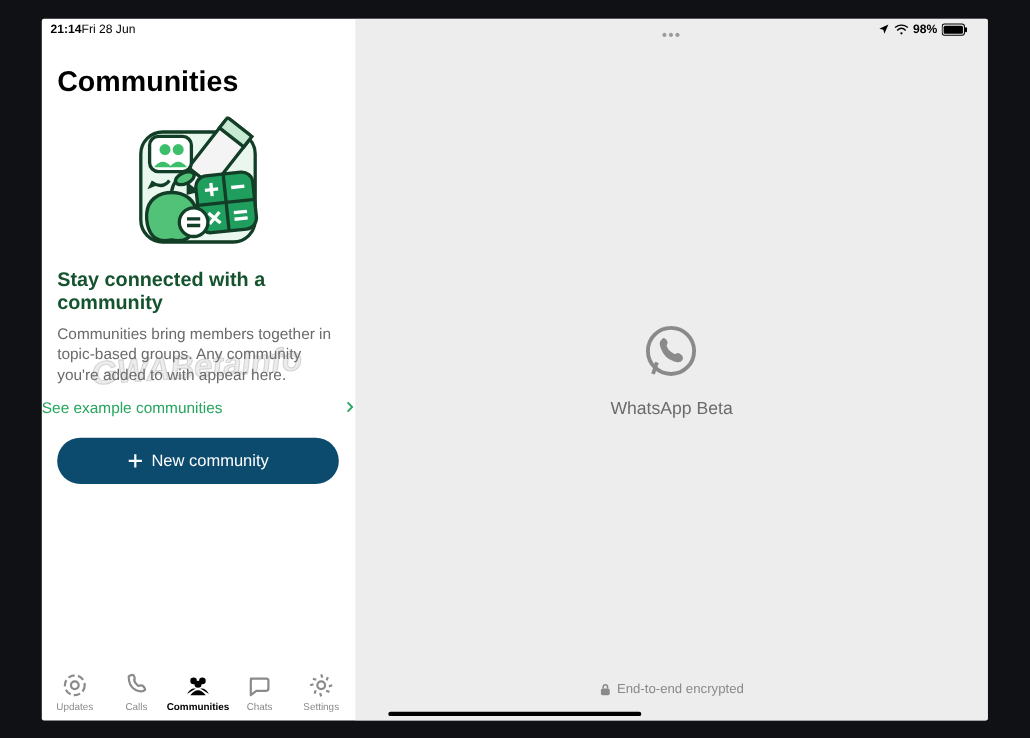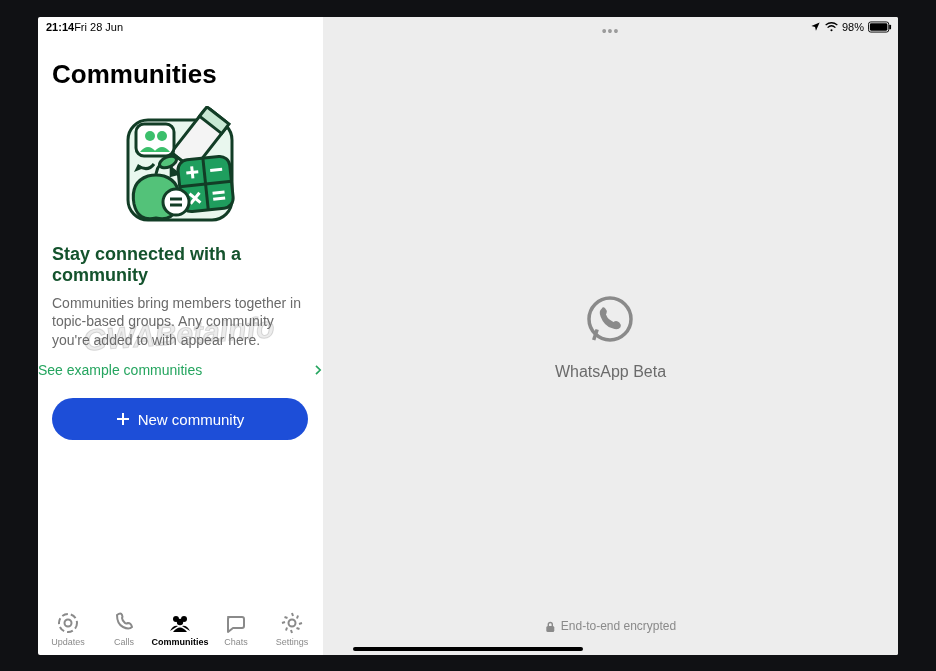--- a/index.html
+++ b/index.html
@@ -65,21 +65,21 @@
     justify-content:space-between;
     align-items:center;
     gap:4px;
     font-size:14px;
     color:#25a55f;
     cursor:pointer;
   }
   .example-link svg { width:7px; height:10px; }
   .new-btn {
     margin:20px 14px 16px 14px;
-    background:#1d4ed8;
+    background:#0c4a6e;
     color:#fff;
     border:none;
     border-radius:22px;
     height:42px;
     display:flex;
     align-items:center;
     justify-content:center;
     gap:8px;
     font-size:15px;
     font-weight:500;
@@ -110,26 +110,26 @@
     flex:1;
     background:#ededed;
     position:relative;
     display:flex;
     flex-direction:column;
     align-items:center;
   }
   .status-bar-right {
     position:absolute;
     top:4px;
-    right:6px;
+    right:18px;
     display:flex;
     align-items:center;
     gap:4px;
     font-size:11px;
-    font-weight:400;
+    font-weight:700;
     color:#000;
   }
   .dots {
     position:absolute;
     top:6px;
     left:50%;
     transform:translateX(-50%);
     color:#9c9c9c;
     font-size:14px;
     letter-spacing:1px;

